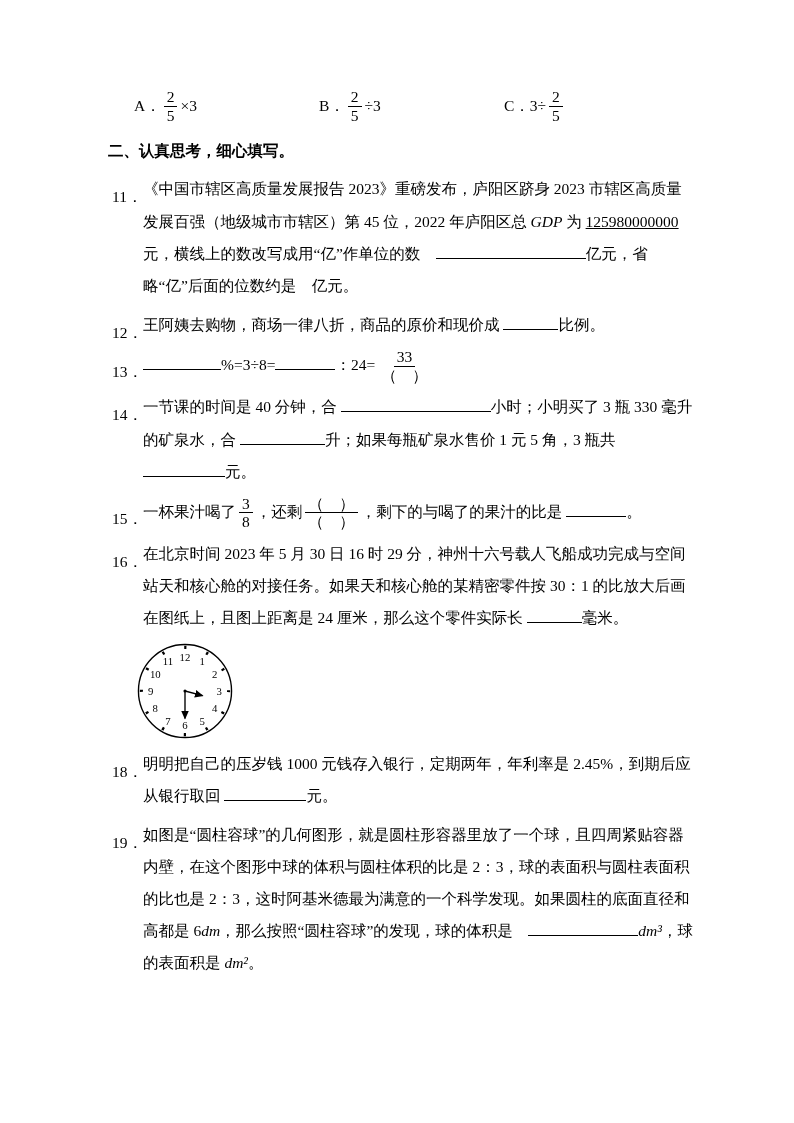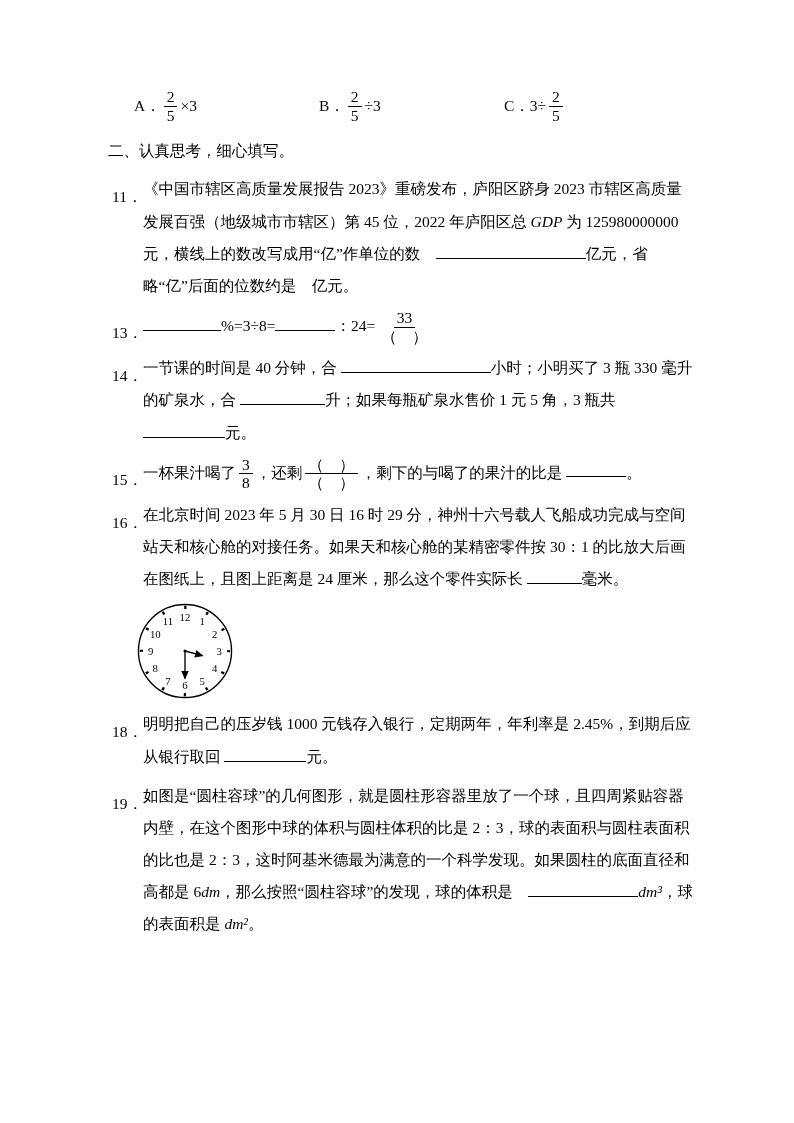--- a/index.html
+++ b/index.html
@@ -4,31 +4,31 @@
 <style>
   html,body{margin:0;padding:0;}
   body{background:#ffffff;}
   .page{
     width:794px;height:1123px;box-sizing:border-box;background:#fff;color:#000;
     font-family:"Liberation Serif","DejaVu Serif",serif;font-size:15.5px;
     padding:88px 100px 40px 112px;position:relative;overflow:hidden;
   }
   .options-row{display:flex;align-items:center;margin:0 0 14px 22px;}
   .opt{width:185px;display:flex;align-items:center;white-space:nowrap;}
-  .section-title{font-weight:normal;margin:0 0 10px -4px;line-height:1.6;}
+  .section-title{font-weight:bold;margin:0 0 10px -4px;line-height:1.6;}
   .q{position:relative;padding-left:31px;line-height:2.07;margin-bottom:7px;}
   .qnum{position:absolute;left:0;top:8px;}
   .blank{display:inline-block;border-bottom:1px solid #000;height:15px;vertical-align:baseline;}
   .b55{width:55px}.b60{width:60px}.b68{width:68px}.b78{width:78px}
   .b82{width:82px}.b85{width:85px}.b110{width:110px}.b150{width:150px}
   .frac{display:inline-flex;flex-direction:column;align-items:center;vertical-align:middle;
         line-height:1.15;margin:0 3px;text-align:center;}
   .frac .fn{border-bottom:1px solid #000;padding:0 3px;}
   .frac .fd{padding:0 3px;}
-  .ul{}
+  .ul{text-decoration:underline;}
   .it{font-style:italic;}
   .clock-wrap{margin:2px 0 8px 24px;width:98px;height:98px;}
   .clock-wrap svg{display:block;}
   .clock-num{font-family:"Liberation Serif","DejaVu Serif",serif;font-size:11px;fill:#000;}
 </style>
 </head>
 <body>
 
 <div class="page">
 
@@ -59,20 +59,24 @@
     </div>
   </div>
 
   <div class="section-title">二、认真思考，细心填写。</div>
 
   <div class="q">
     <span class="qnum">11．</span>
     <span>《中国市辖区高质量发展报告 2023》重磅发布，庐阳区跻身 2023 市辖区高质量发展百强（地级城市市辖区）第 45 位，2022 年庐阳区总 </span><span class="it">GDP</span><span> 为 </span><span class="ul">125980000000</span><span> 元，横线上的数改写成用“亿”作单位的数　</span><span class="blank b150"></span><span>亿元，省略“亿”后面的位数约是　亿元。</span>
   </div>
 
+  <div class="q">
+    <span class="qnum">12．</span>
+    <span>王阿姨去购物，商场一律八折，商品的原价和现价成 </span><span class="blank b55"></span><span>比例。</span>
+  </div>
 
   <div class="q">
     <span class="qnum">13．</span>
     <span class="blank b78"></span><span>%=3÷8=</span><span class="blank b60"></span><span>：24=</span><span class="frac">
         <span class="fn">33</span>
         <span class="fd">（　）</span>
       </span>
   </div>
 
   <div class="q">

